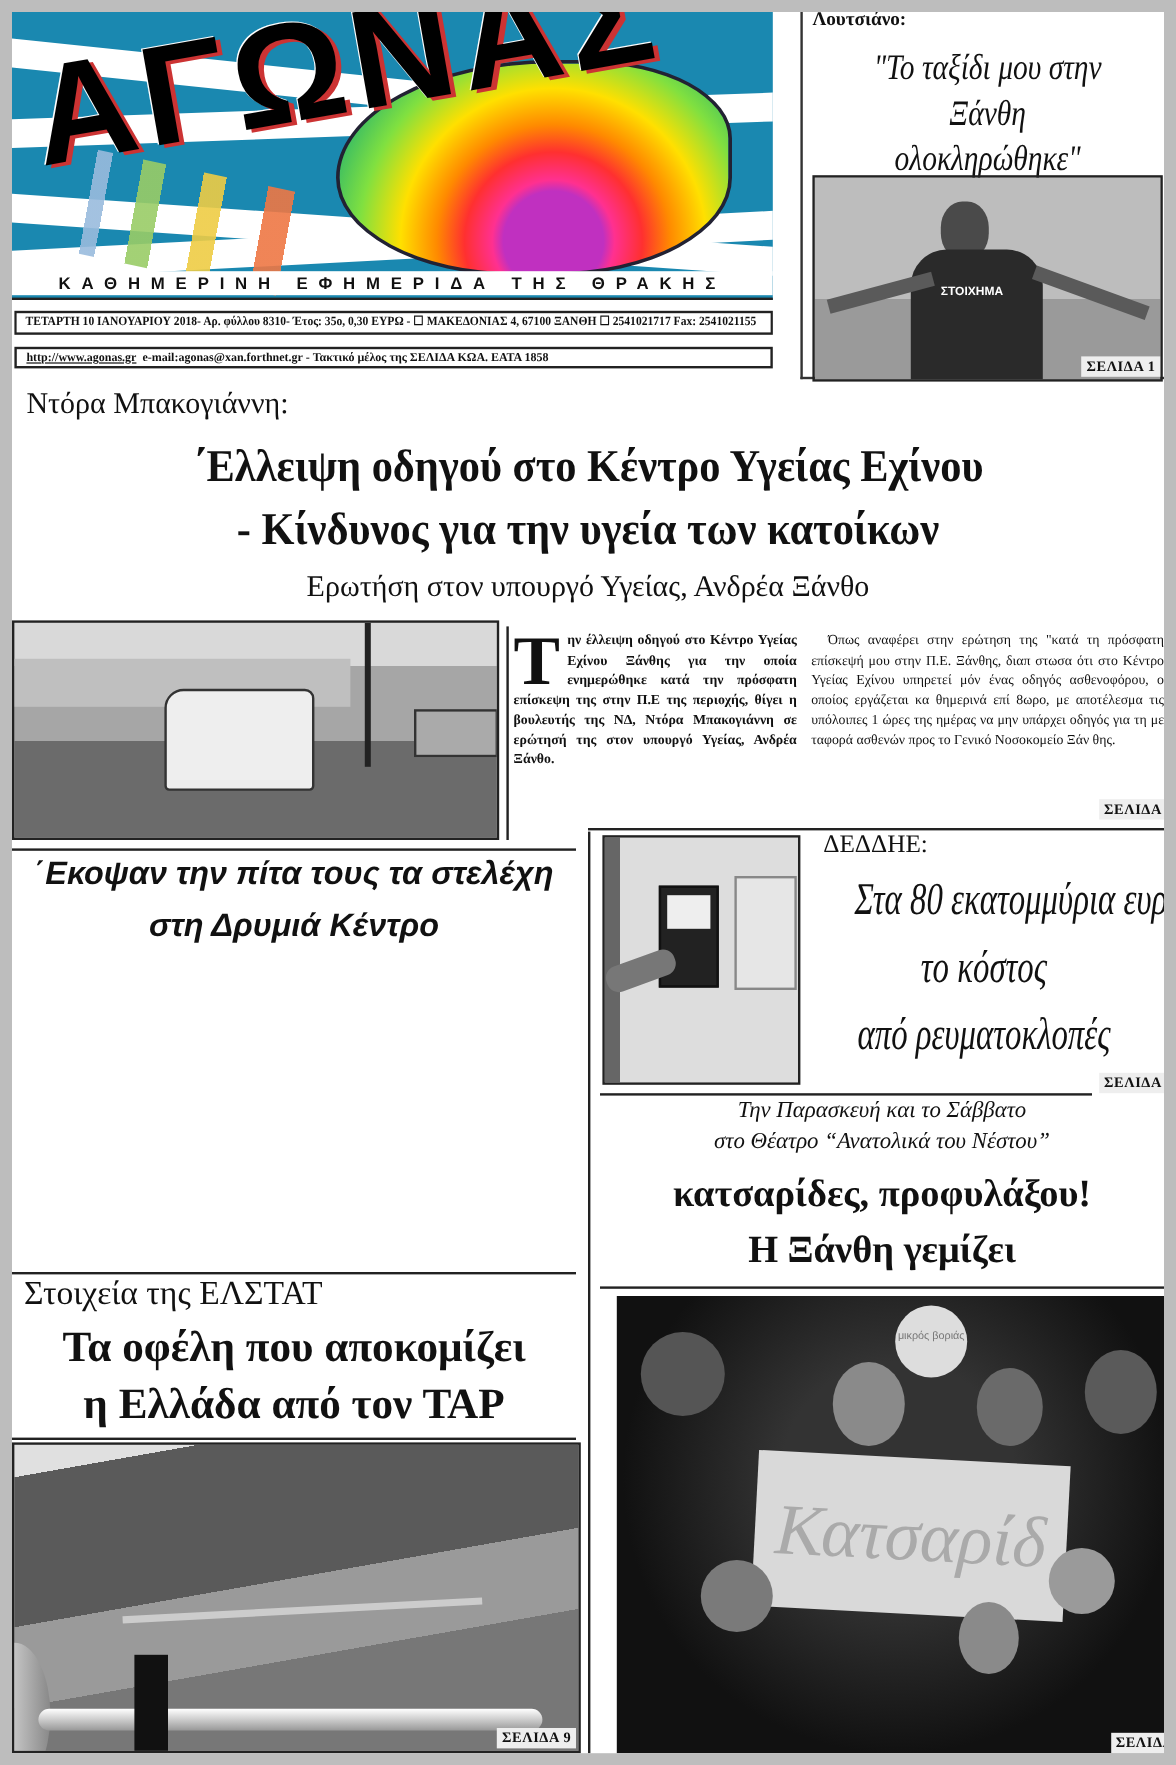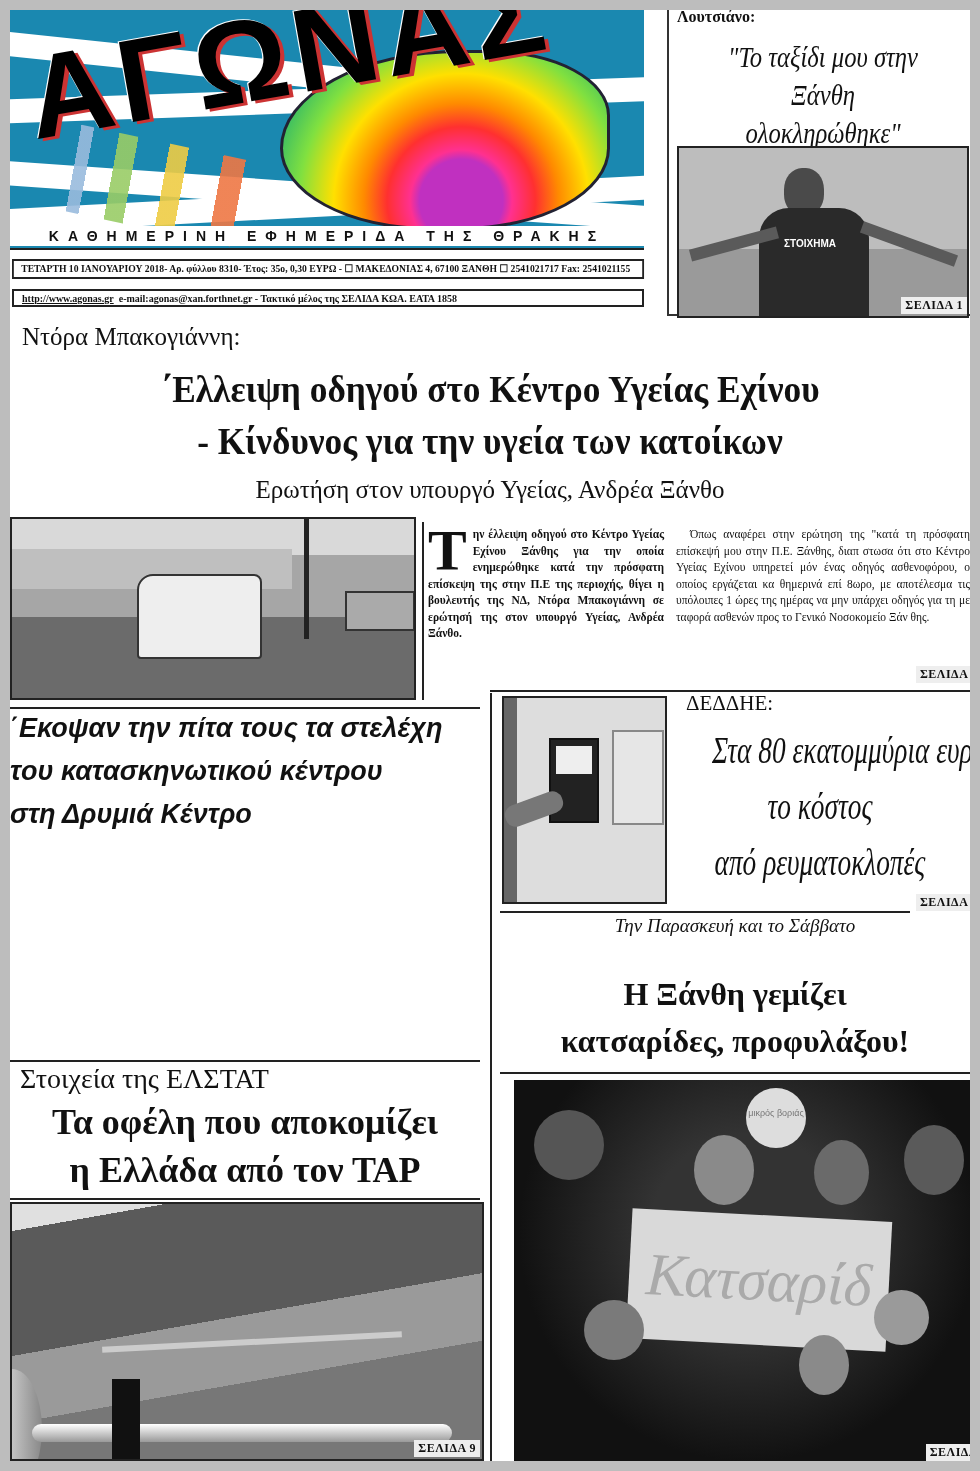--- a/index.html
+++ b/index.html
@@ -31,21 +31,21 @@
 
   
   .lead-kicker { left: 12px; top: 313px; font-size: 25px; }
   .lead-title { left: 0; width: 960px; text-align: center; font-weight: bold; font-size: 38px; line-height: 52px; top: 353px; }
   .lead-sub { left: 0; width: 960px; text-align: center; font-size: 25px; top: 466px; }
   .col-text { font-size: 11.5px; line-height: 16.5px; text-align: justify; }
   .dropcap { float: left; font-size: 58px; line-height: 46px; font-weight: bold; margin: 2px 6px 0 0; }
 
   .rule { position: absolute; background: #222; }
 
-  .sans-hl { font-family: "Liberation Sans", sans-serif; font-weight: bold; font-style: italic; font-size: 27px; line-height: 43px; }
+  .sans-hl { font-family: "Liberation Sans", sans-serif; font-weight: bold; font-style: italic; font-size: 27px; line-height: 43px; text-align: center; }
   .serif-bold { font-weight: bold; text-align: center; }
   .cond-ital { font-style: italic; text-align: center; transform-origin: center; }
 
   
   .ph-gradient1 { background: linear-gradient(180deg,#d9d9d9 0 20%, #a6a6a6 20% 55%, #6b6b6b 55% 100%); }
   .ph-gradient2 { background: linear-gradient(180deg,#e8e8e8 0 30%, #bbb 30% 60%, #555 60% 100%); }
   .ph-dark { background: radial-gradient(circle at 50% 40%, #333 0 30%, #111 70%); margin-left: 12px; }
   .ph-mtn { background: linear-gradient(170deg, #e0e0e0 0 8%, #5a5a5a 8% 45%, #9a9a9a 45% 65%, #777 65% 100%); }
   .ph-meter { background: linear-gradient(90deg,#666 0 8%, #ddd 8% 100%); }
   .ph-player { background: linear-gradient(180deg,#bdbdbd 0 60%, #9a9a9a 60% 100%); }
@@ -110,21 +110,20 @@
   </div>
   <div class="abs col-text" style="left:666px;top:516px;width:294px;text-indent:14px;white-space:normal;">Όπως αναφέρει στην ερώτηση της "κατά τη πρόσφατη επίσκεψή μου στην Π.Ε. Ξάνθης, διαπ στωσα ότι στο Κέντρο Υγείας Εχίνου υπηρετεί μόν ένας οδηγός ασθενοφόρου, ο οποίος εργάζεται κα θημερινά επί 8ωρο, με αποτέλεσμα τις υπόλοιπες 1 ώρες της ημέρας να μην υπάρχει οδηγός για τη με ταφορά ασθενών προς το Γενικό Νοσοκομείο Ξάν θης.</div>
   <div class="page-tag" style="left:906px;top:656px;">ΣΕΛΙΔΑ</div>
 
   <div class="rule" style="left:480px;top:680px;width:480px;height:2px;"></div>
   <div class="rule" style="left:0;top:697px;width:470px;height:2px;"></div>
   <div class="rule" style="left:480px;top:683px;width:2px;height:768px;"></div>
 
   <div class="abs sans-hl" style="left:0;top:697px;width:470px;">
     <div>΄Εκοψαν την πίτα τους τα στελέχη</div>
-    <div>του κατασκηνωτικού κέντρου</div>
     <div>στη Δρυμιά Κέντρο</div>
   </div>
   <div class="rule" style="left:0;top:1050px;width:470px;height:2px;"></div>
 
   <div class="abs" style="left:10px;top:1053px;font-size:28px;">Στοιχεία της ΕΛΣΤΑΤ</div>
   <div class="abs serif-bold" style="left:0;top:1088px;width:470px;font-size:36px;line-height:48px;">
     <div>Τα οφέλη που αποκομίζει</div>
     <div>η Ελλάδα από τον ΤΑΡ</div>
   </div>
   <div class="rule" style="left:0;top:1188px;width:470px;height:2px;"></div>
@@ -146,24 +145,25 @@
   <div class="abs cond-ital" style="left:660px;top:712px;width:300px;font-size:38px;line-height:56px;">
     <div style="transform:scaleX(.72);white-space:nowrap;">Στα 80 εκατομμύρια ευρώ</div>
     <div style="transform:scaleX(.72);">το κόστος</div>
     <div style="transform:scaleX(.72);white-space:nowrap;">από ρευματοκλοπές</div>
   </div>
   <div class="page-tag" style="left:906px;top:884px;">ΣΕΛΙΔΑ</div>
   <div class="rule" style="left:490px;top:901px;width:410px;height:2px;"></div>
 
   <div class="abs" style="left:490px;top:903px;width:470px;text-align:center;font-style:italic;font-size:19px;line-height:26px;">
     <div>Την Παρασκευή και το Σάββατο</div>
+    <div>στο Θέατρο “Ανατολικά του Νέστου”</div>
   </div>
   <div class="abs serif-bold" style="left:490px;top:961px;width:470px;font-size:32px;line-height:47px;">
+    <div>κατσαρίδες, προφυλάξου!</div>
     <div>Η Ξάνθη γεμίζει</div>
-    <div>κατσαρίδες, προφυλάξου!</div>
   </div>
   <div class="rule" style="left:490px;top:1062px;width:470px;height:2px;"></div>
   <div class="abs photo ph-dark" style="left:492px;top:1070px;width:468px;height:381px;border:none;">
     <div class="abs" style="left:232px;top:8px;width:60px;height:60px;border-radius:50%;background:#ddd;color:#777;font-family:'Liberation Sans',sans-serif;font-size:9px;text-align:center;padding-top:20px;">μικρός βοριάς</div>
     <div class="abs" style="left:20px;top:30px;width:70px;height:70px;border-radius:50%;background:#555;"></div>
     <div class="abs" style="left:180px;top:55px;width:60px;height:70px;border-radius:50%;background:#8a8a8a;"></div>
     <div class="abs" style="left:300px;top:60px;width:55px;height:65px;border-radius:50%;background:#6a6a6a;"></div>
     <div class="abs" style="left:390px;top:45px;width:60px;height:70px;border-radius:50%;background:#5a5a5a;"></div>
     <div class="abs" style="left:115px;top:135px;width:260px;height:130px;background:#d9d9d9;transform:rotate(3deg);font-family:'Liberation Serif',serif;font-style:italic;font-size:60px;color:#aaa;text-align:center;line-height:130px;">Κατσαρίδ</div>
     <div class="abs" style="left:70px;top:220px;width:60px;height:60px;border-radius:50%;background:#7a7a7a;"></div>

